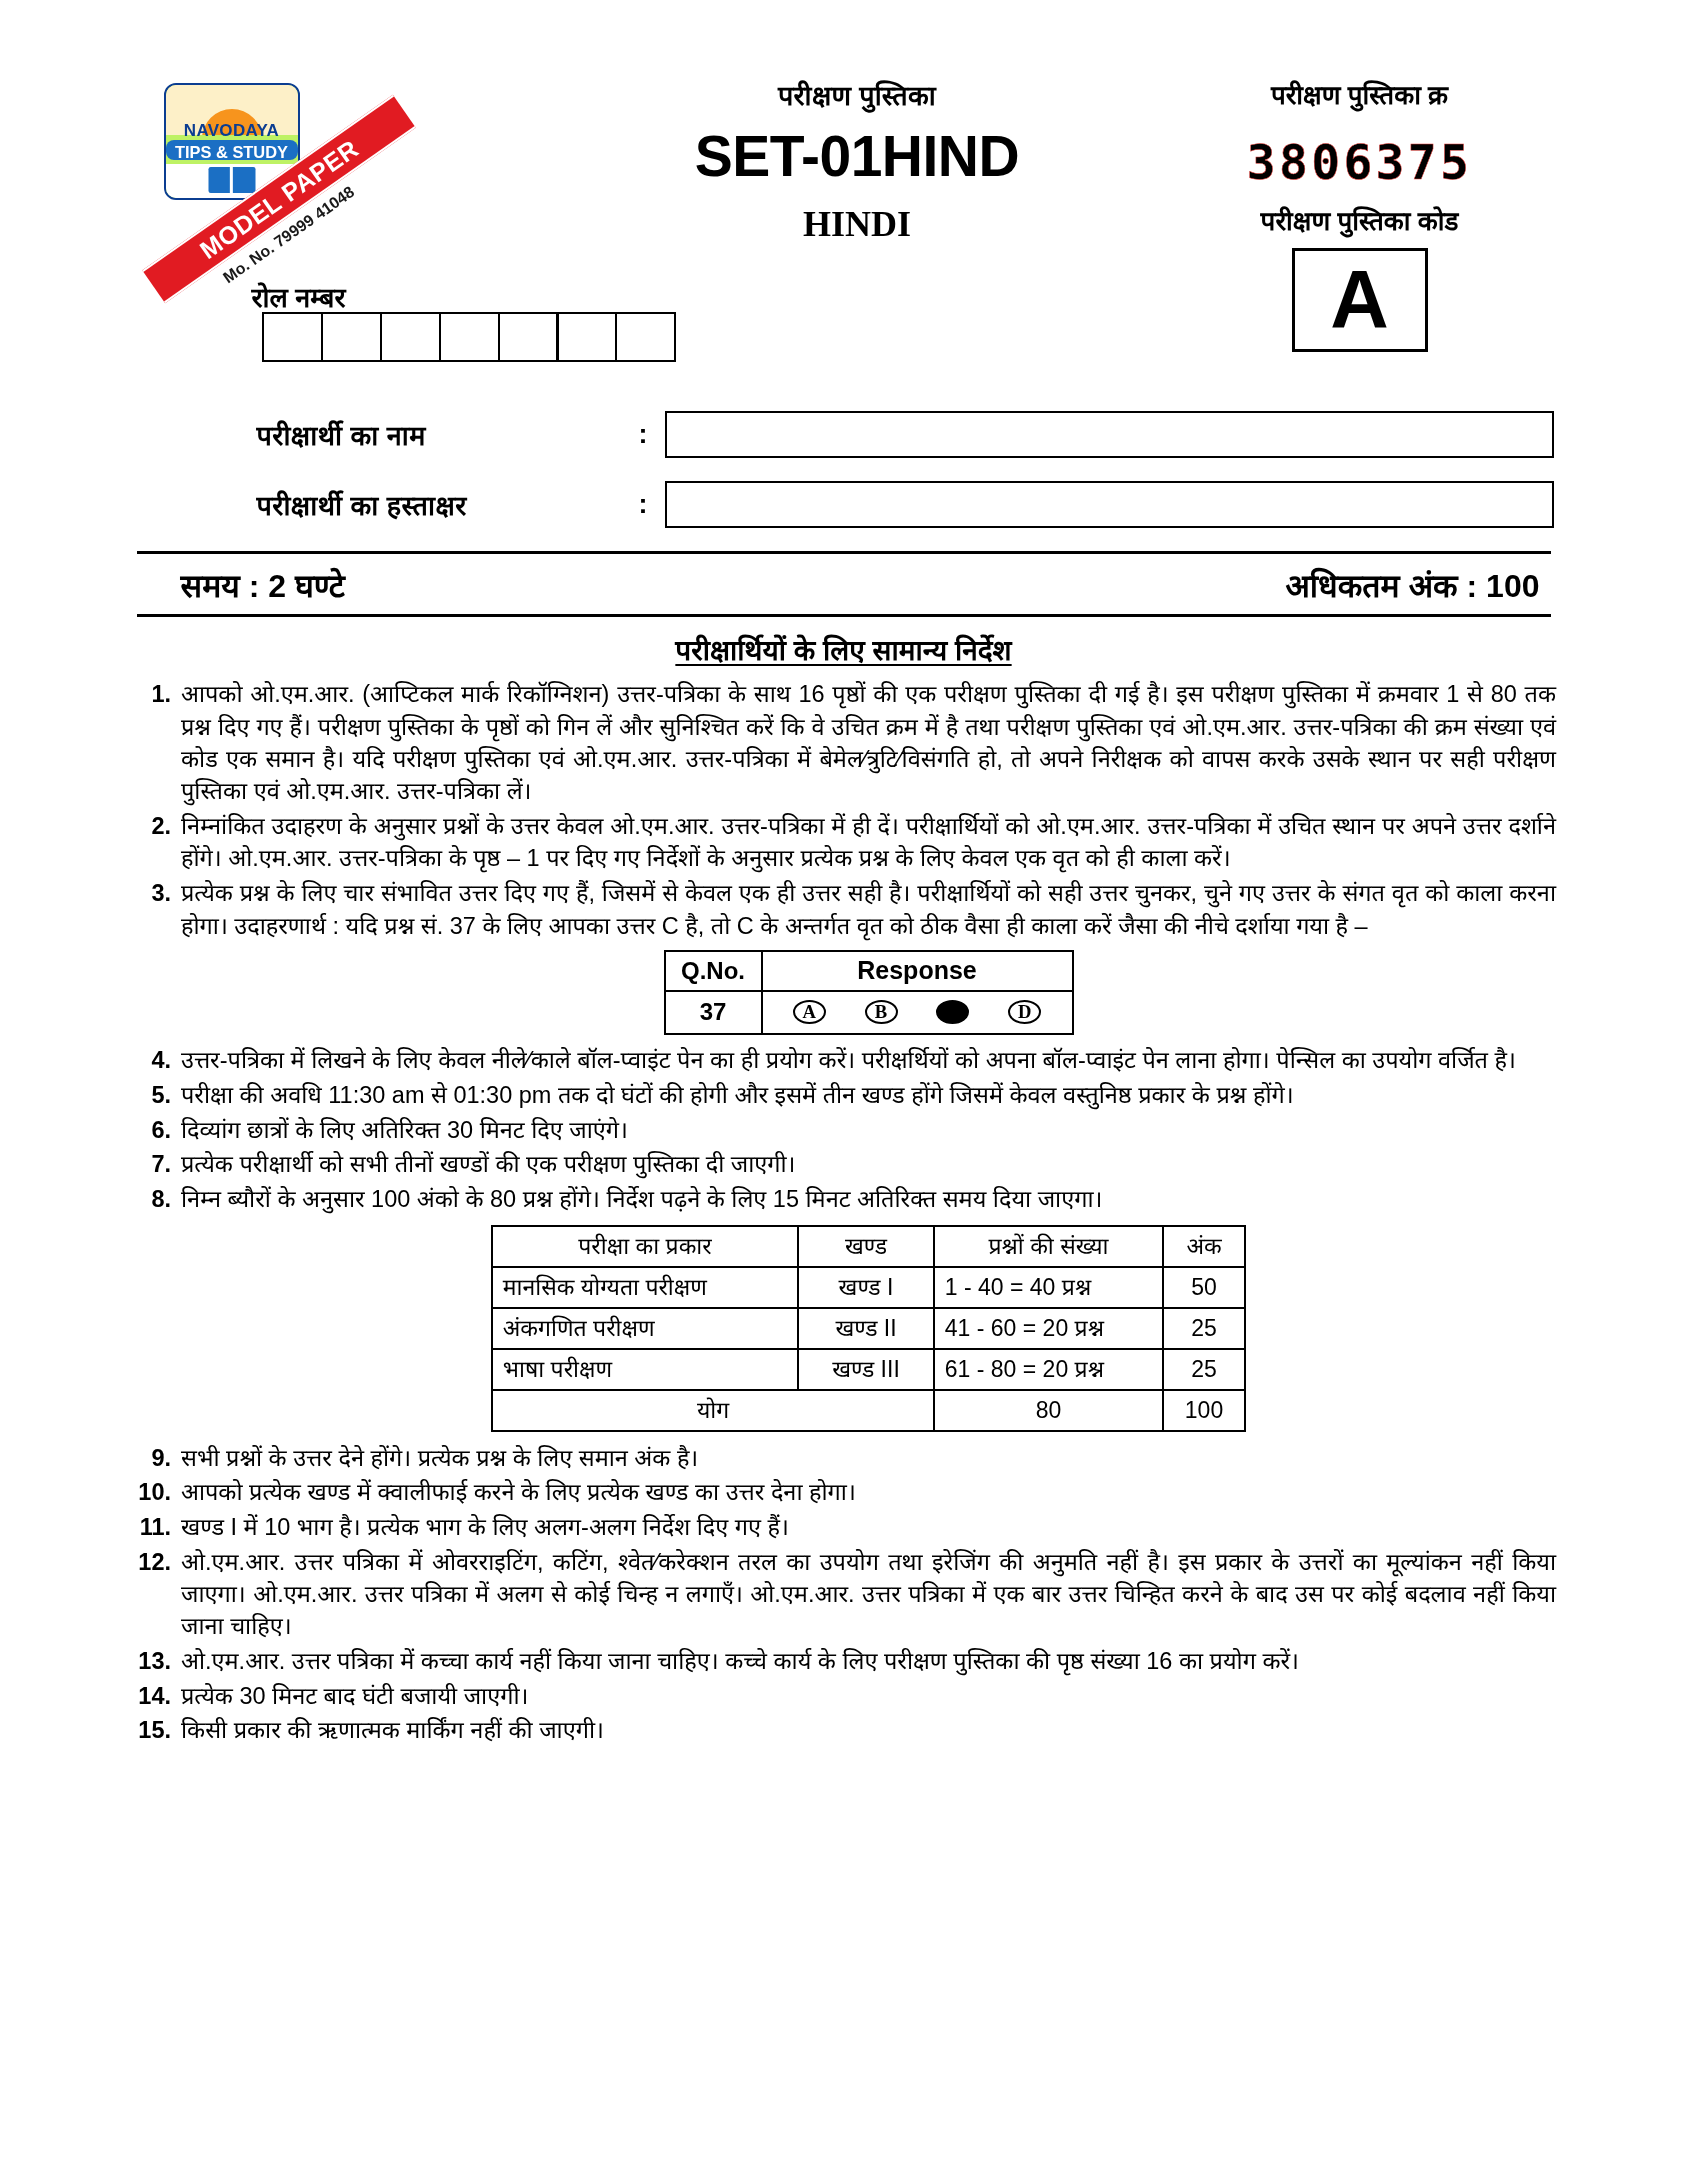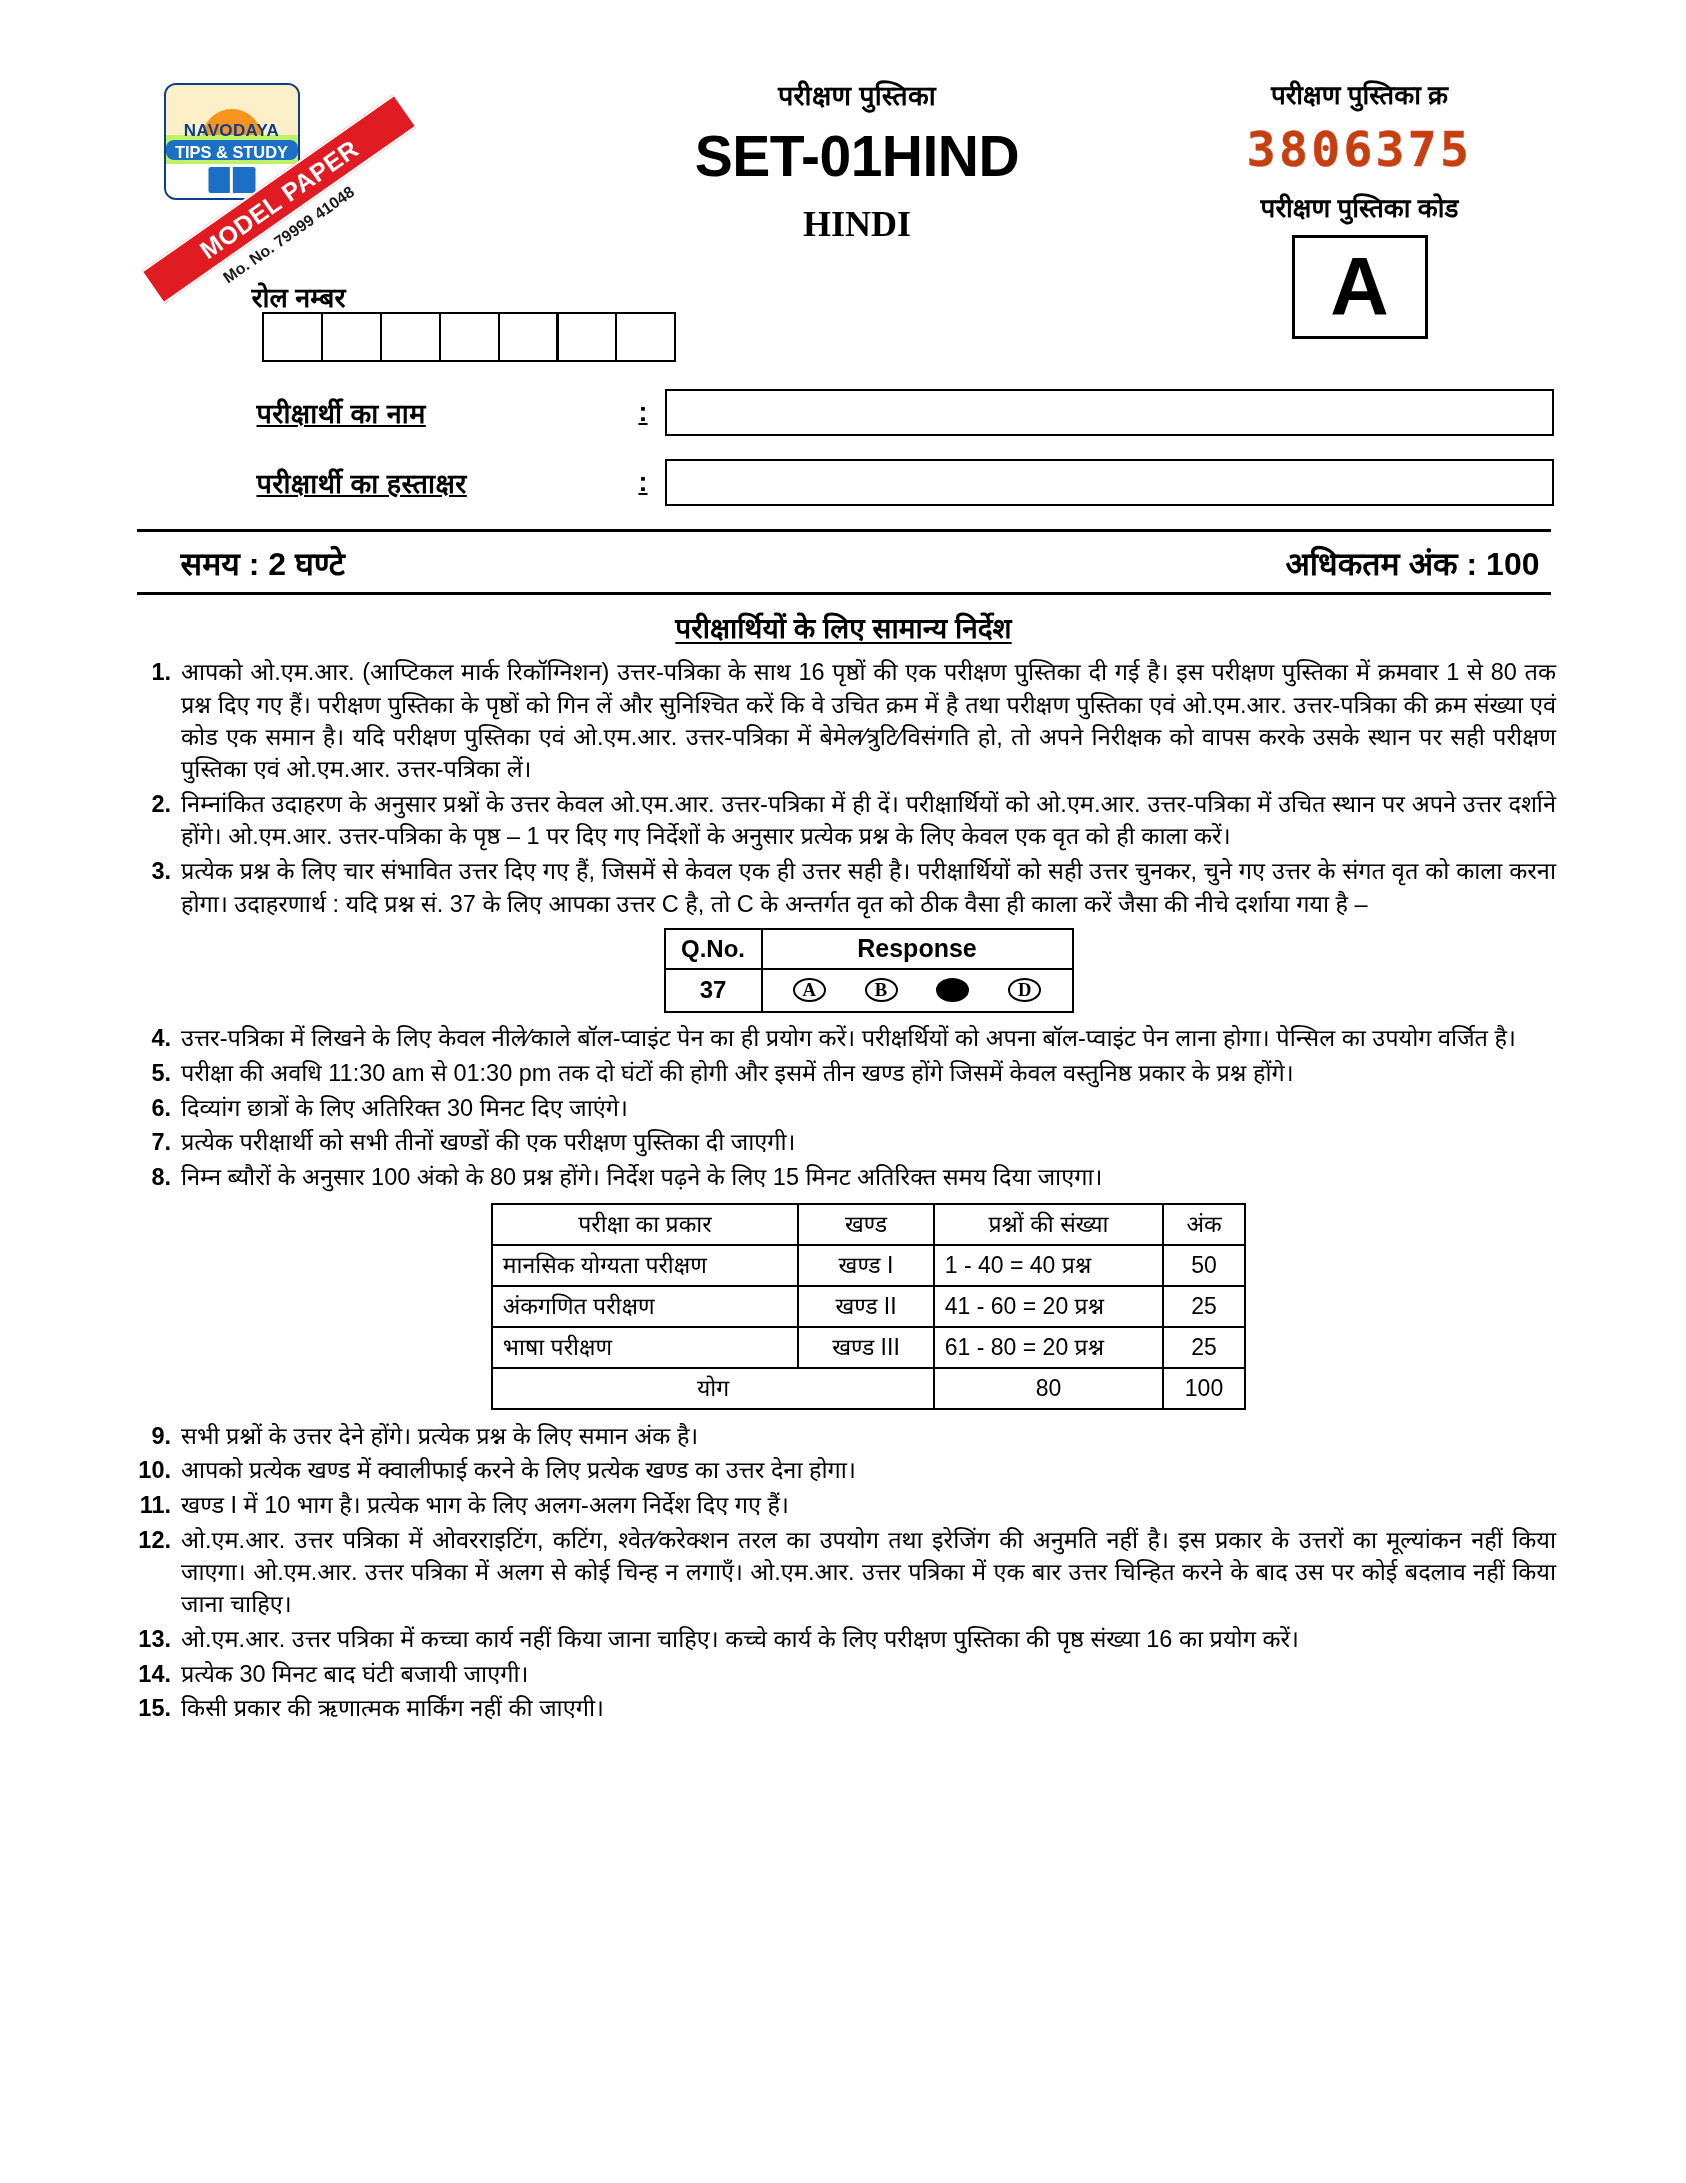--- a/index.html
+++ b/index.html
@@ -218,23 +218,23 @@
   }
   .r-label {
     font-family: "Liberation Sans", sans-serif;
     font-weight: bold;
     font-size: 26px;
   }
   .r-number {
     font-family: "DejaVu Sans Mono", monospace;
     font-weight: bold;
     font-size: 48px;
-    color: #c2410c;
+    color: #000000;
     letter-spacing: 3.3px;
-    margin-top: 9px;
+    margin-top: 22px;
     -webkit-text-stroke: 0.5px #e8413c;
   }
   .r-label2 {
     font-family: "Liberation Sans", sans-serif;
     font-weight: bold;
     font-size: 26px;
     margin-top: 12px;
   }
   .code-box {
     margin: 9.8px auto 0;
@@ -269,23 +269,22 @@
   }
   .roll-boxes div {
     width: 61px;
     height: 50px;
     border: 2.2px solid #000000;
     margin-left: -2.2px;
   }
 
   
   .fields {
-    margin-top: 67px;
+    margin-top: 89px;
     padding-left: 131px;
-    text-decoration: underline;
   }
   .field-row {
     display: flex;
     align-items: center;
     margin-bottom: 23px;
   }
   .field-label {
     width: 382px;
     font-family: "Liberation Sans", sans-serif;
     font-weight: bold;

